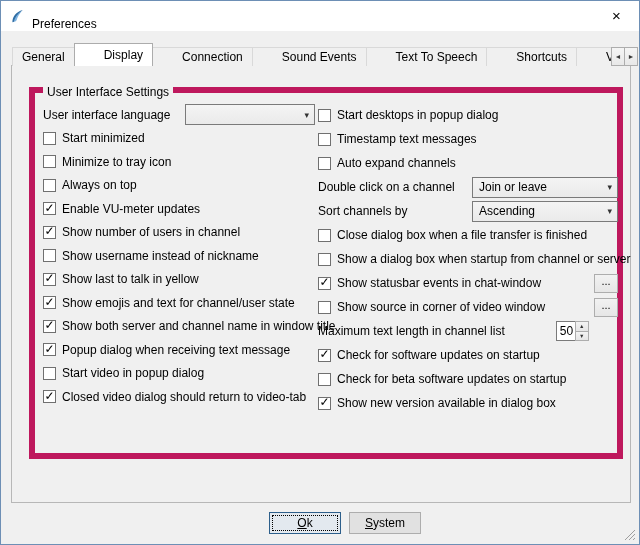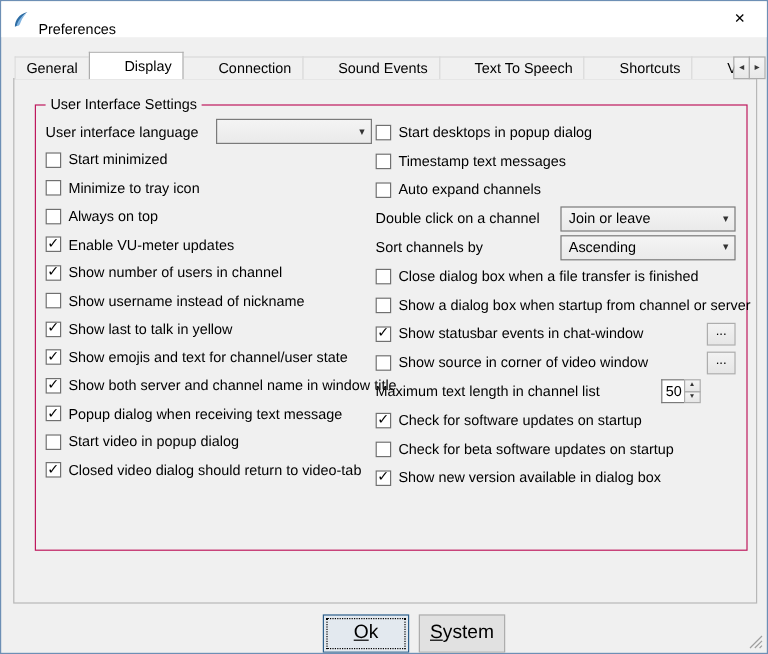--- a/index.html
+++ b/index.html
@@ -29,21 +29,21 @@
   .tsb { width:14px; height:19px; background:linear-gradient(#f5f5f5,#e8e8e8);
          border:1px solid #adadad; font-size:7px; color:#3a3a3a;
          display:flex; align-items:center; justify-content:center; }
   .tsb + .tsb { margin-left:-1px; }
 
   
   .pane { position:absolute; left:10px; top:64px; width:620px; height:438px;
           border:1px solid #b7b7b7; background:#f0f0f0; z-index:2; }
 
   .groupbox { position:absolute; left:17px; top:21px; width:594px; height:372px;
-              border:1px solid #be185d; }
+              border:6px solid #be185d; }
   .groupbox-title { position:absolute; top:-8px; left:8px; background:#f0f0f0; padding:0 4px;
                     white-space:nowrap; }
 
   .col { position:absolute; top:10px; display:flex; flex-direction:column; }
   .col-left  { left:8px;   width:272px; }
   .col-right { left:283px; width:300px; }
   .col-left  .row { height:23.5px; }
   .col-right .row { height:24px; }
   .row { display:flex; align-items:center; white-space:nowrap; }
   .spread { justify-content:space-between; }
@@ -73,22 +73,22 @@
   .spin { display:flex; height:20px; margin-left:6px; flex:none;padding-left:45px; }
   .spin-val { width:19px; height:20px; border:1px solid #7a7a7a; border-right:none;
               background:#fff; display:flex; align-items:center; justify-content:flex-start;
               padding-left:3px; }
   .spin-btns { display:flex; flex-direction:column; width:14px; height:20px; }
   .spin-up,.spin-down { flex:1; border:1px solid #adadad; background:linear-gradient(#f4f4f4,#e6e6e6);
               font-size:5.5px; color:#333; display:flex; align-items:center; justify-content:center; }
   .spin-down { margin-top:-1px; }
 
   
-  .footer-btn { position:absolute; top:511px; width:72px; height:32px;
-                background:#e1e1e1; border:1px solid #adadad; font-size:16px;
+  .footer-btn { position:absolute; top:511px; width:72px; height:22px;
+                background:#e1e1e1; border:1px solid #adadad; font-size:12px;
                 font-family:"Liberation Sans", sans-serif;
                 display:flex; align-items:center; justify-content:center; }
   .btn-ok { left:268px; border:1px solid #2d5f8b; background:#e3e9ef;
             outline:1px dotted #000; outline-offset:-4px; }
   .btn-cancel { left:348px; }
   .btn-label { display:block; }
   .btn-label::first-letter { text-decoration:underline; }
 
   .resize-grip { position:absolute; right:3px; bottom:3px; width:12px; height:12px; }
 </style>

